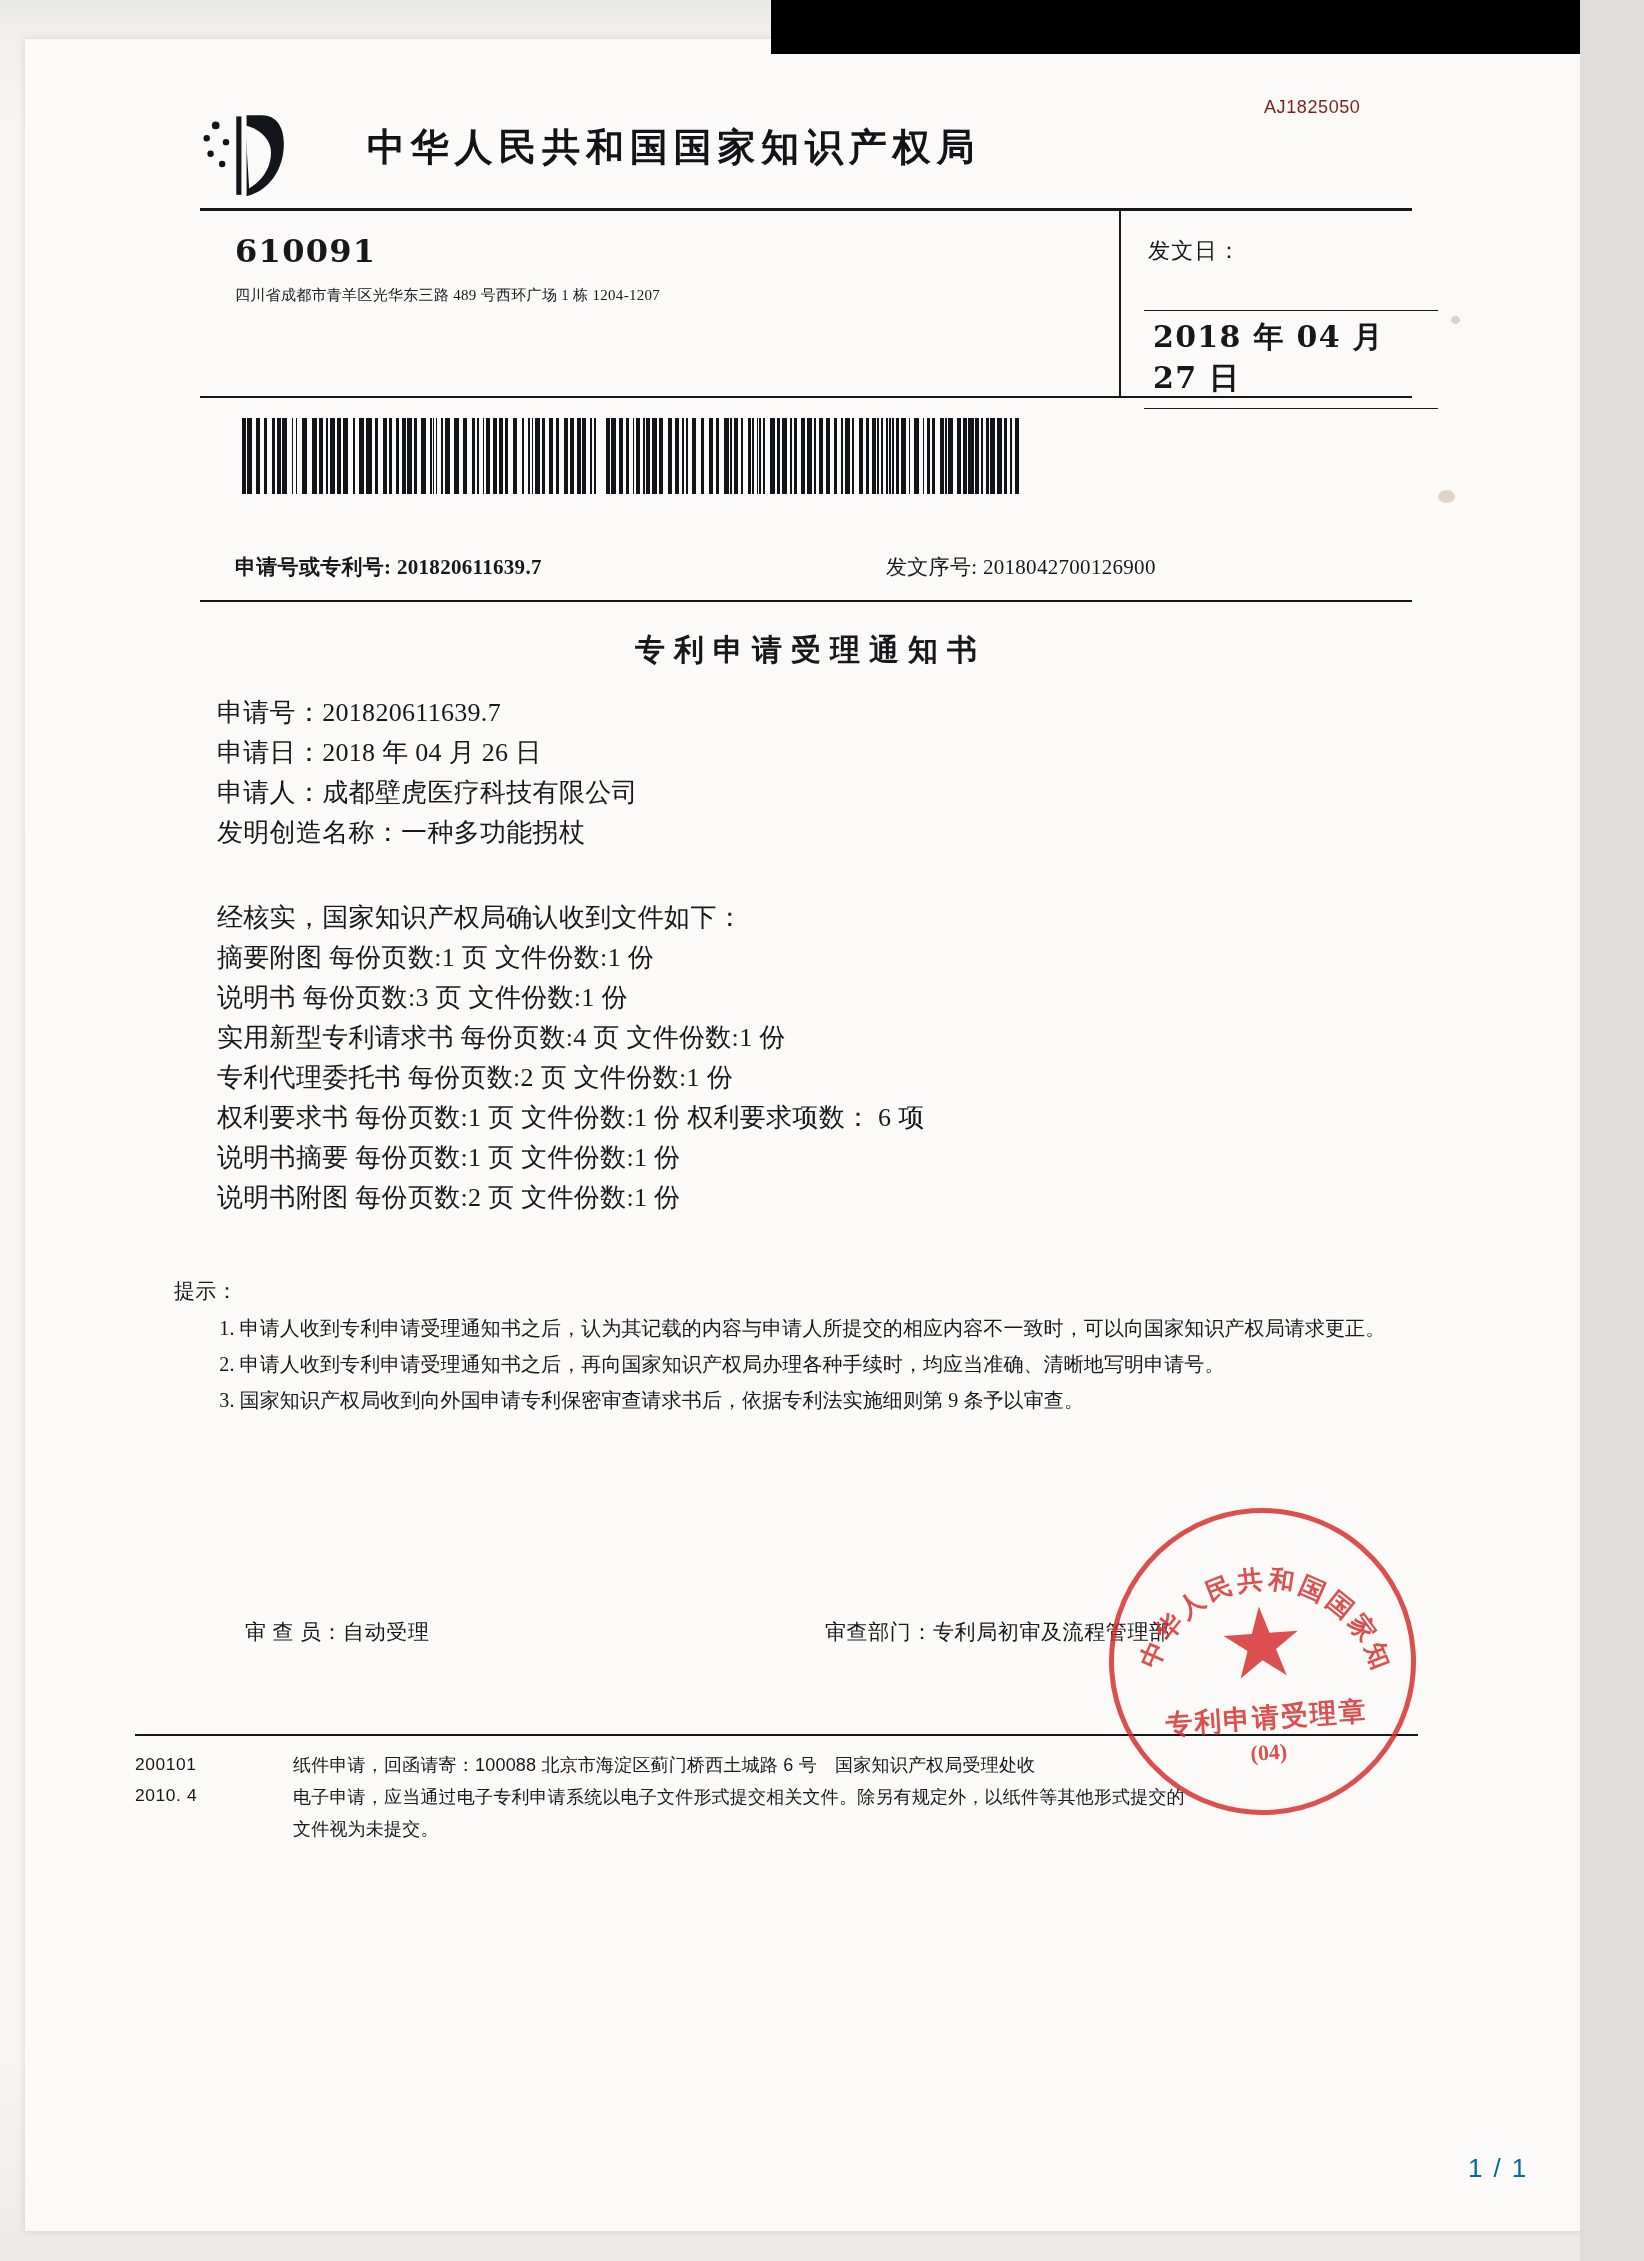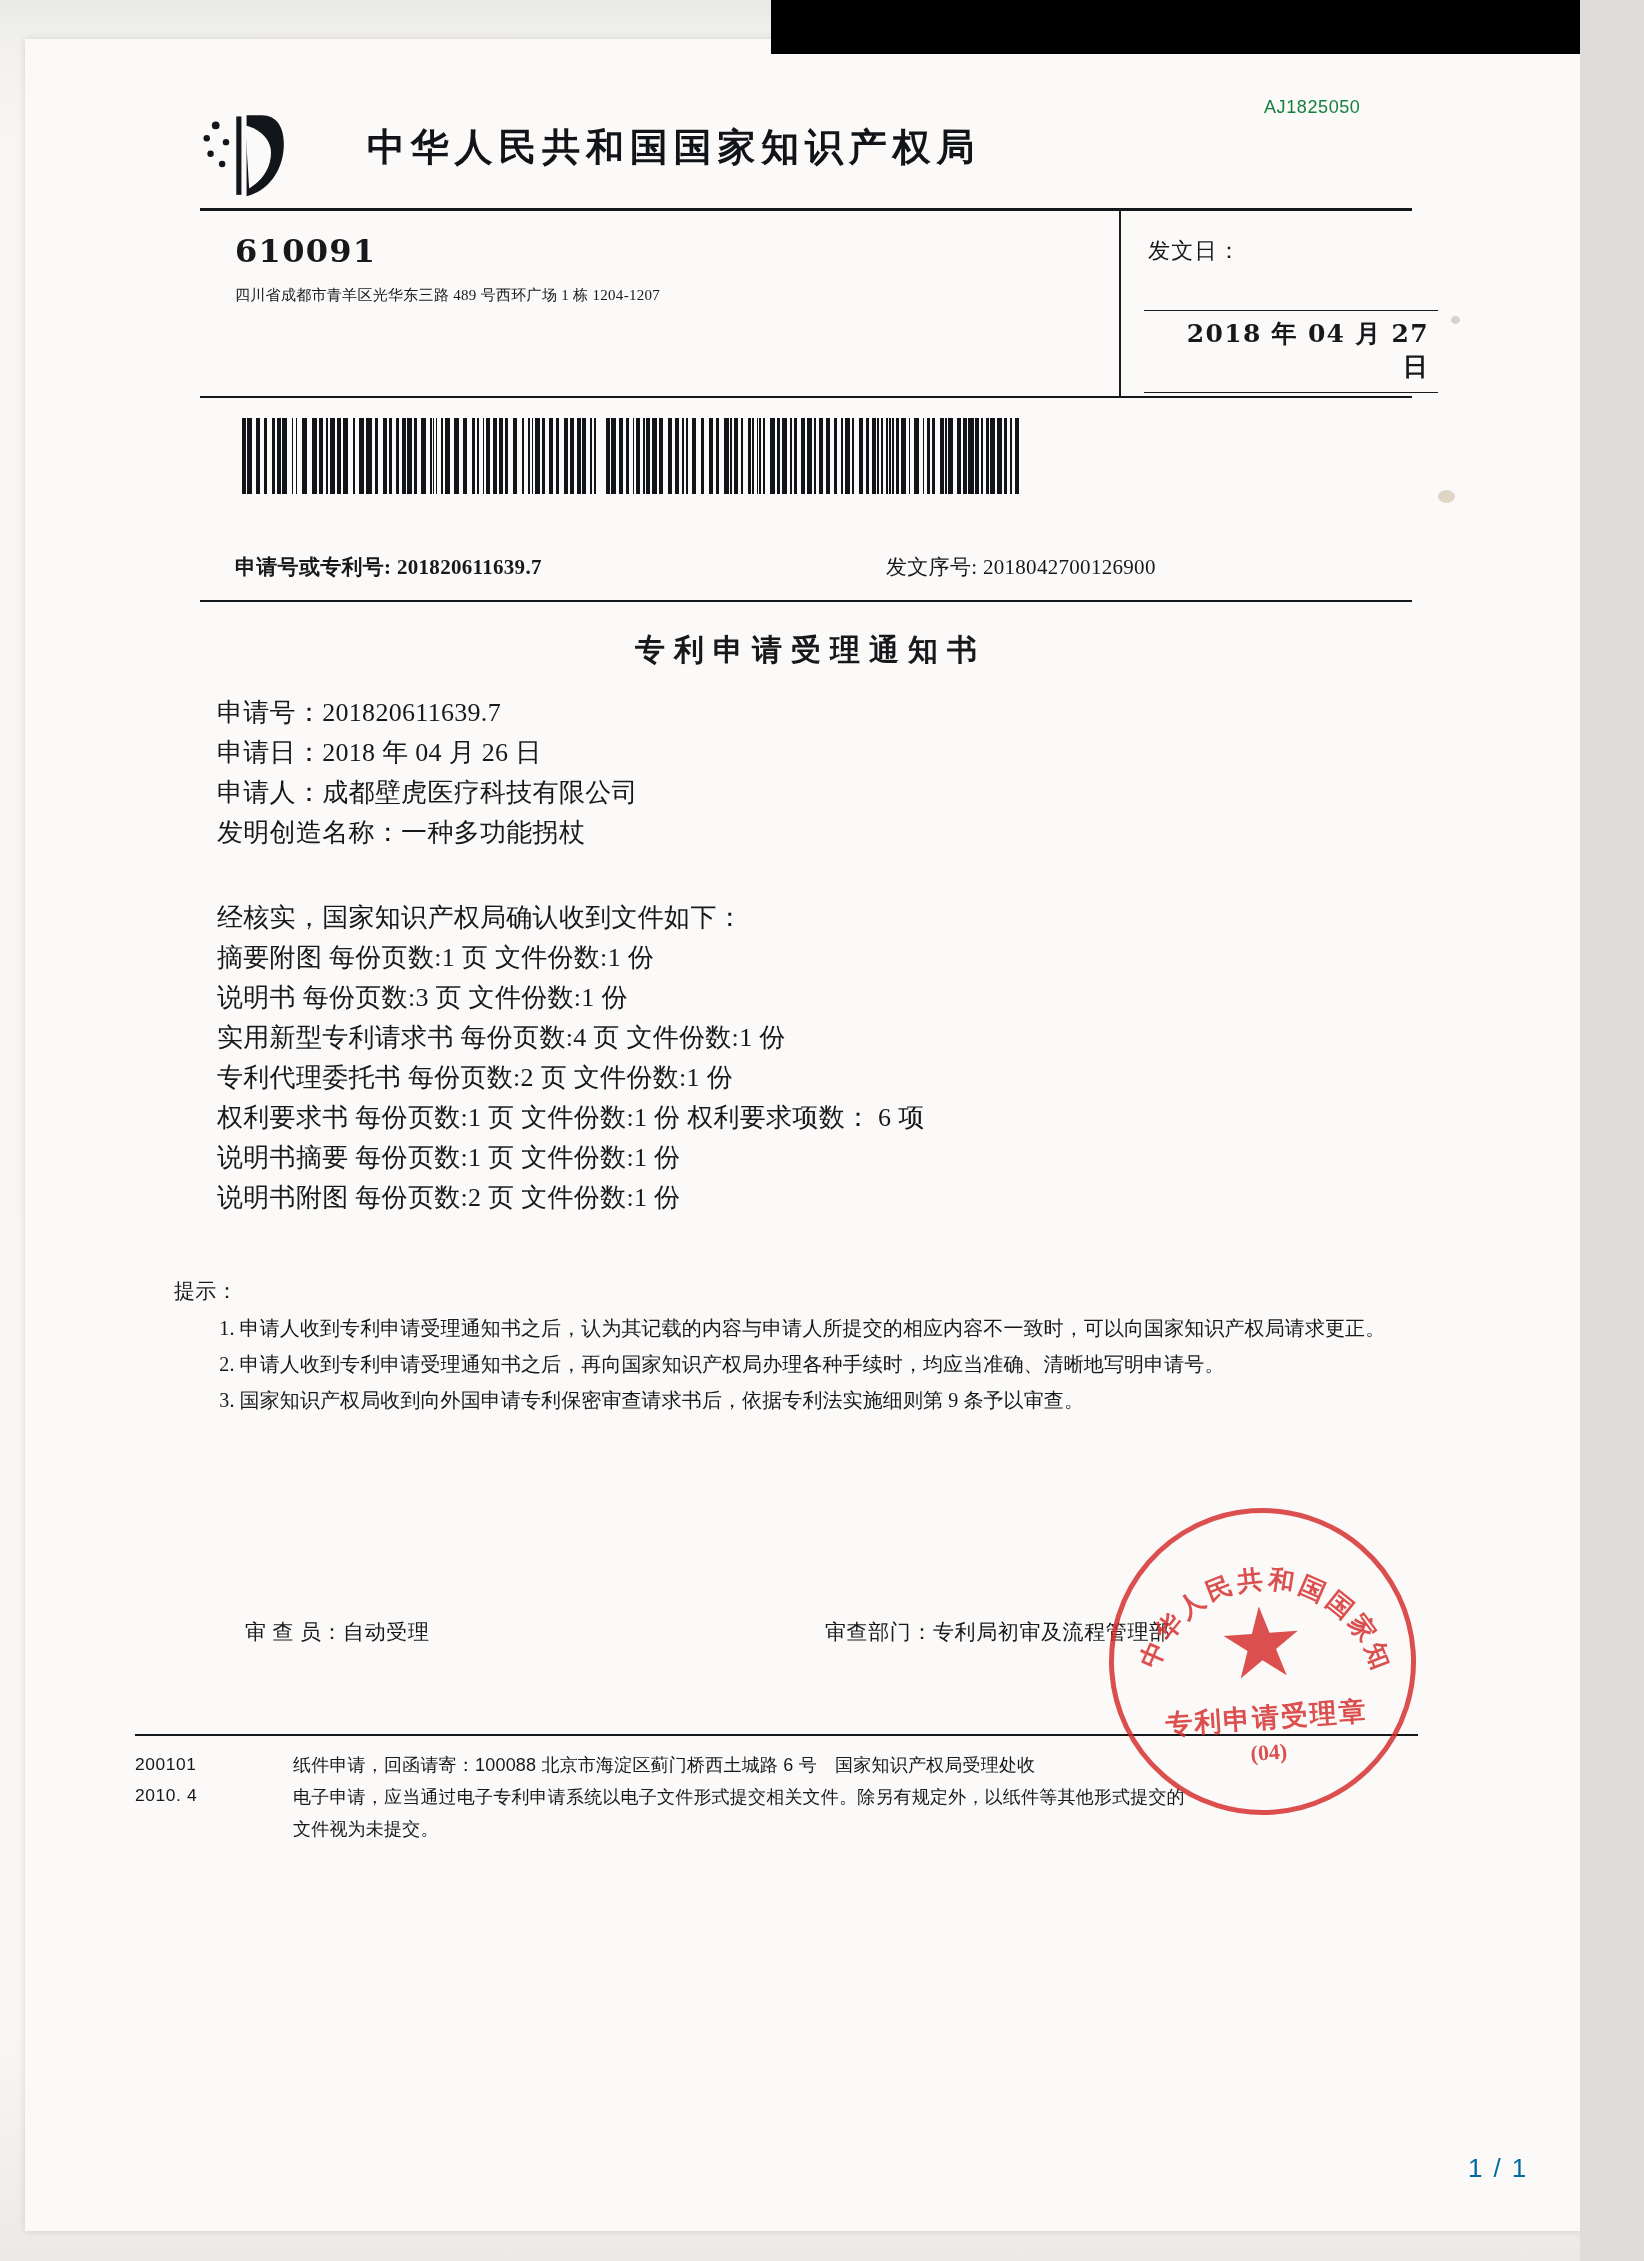--- a/index.html
+++ b/index.html
@@ -80,21 +80,21 @@
     letter-spacing: 5.8px;
     font-family: "DejaVu Serif", serif;
     color: #111418;
     white-space: nowrap;
   }
   .doc-code {
     position: absolute;
     left: 1090px;
     top: 0px;
     font-size: 18px;
-    color: #15803d;
+    color: #7f1d1d;
     font-family: "Liberation Sans", sans-serif;
     letter-spacing: 0.6px;
   }
   .hdr-rule {
     position: absolute;
     left: 26px;
     top: 111px;
     width: 1212px;
     height: 2.6px;
     background: #15181b;
@@ -142,29 +142,28 @@
     position: absolute;
     left: 974px;
     top: 26px;
     font-size: 22px;
     letter-spacing: 1.3px;
   }
   .issue-date {
     position: absolute;
     left: 970px;
     top: 100px;
-    font-size: 25px;
+    font-size: 30px;
     font-weight: bold;
     font-family: "DejaVu Serif", serif;
     letter-spacing: 1.3px;
     border-top: 1.9px solid #1a1d20;
     border-bottom: 1.9px solid #1a1d20;
     padding: 6.4px 9px 9px 9px;
     display: inline-block;
-    text-align: right;
   }
   .addr-rule {
     position: absolute;
     left: 26px;
     top: 186px;
     width: 1212px;
     height: 1.9px;
     background: #15181b;
   }
 

